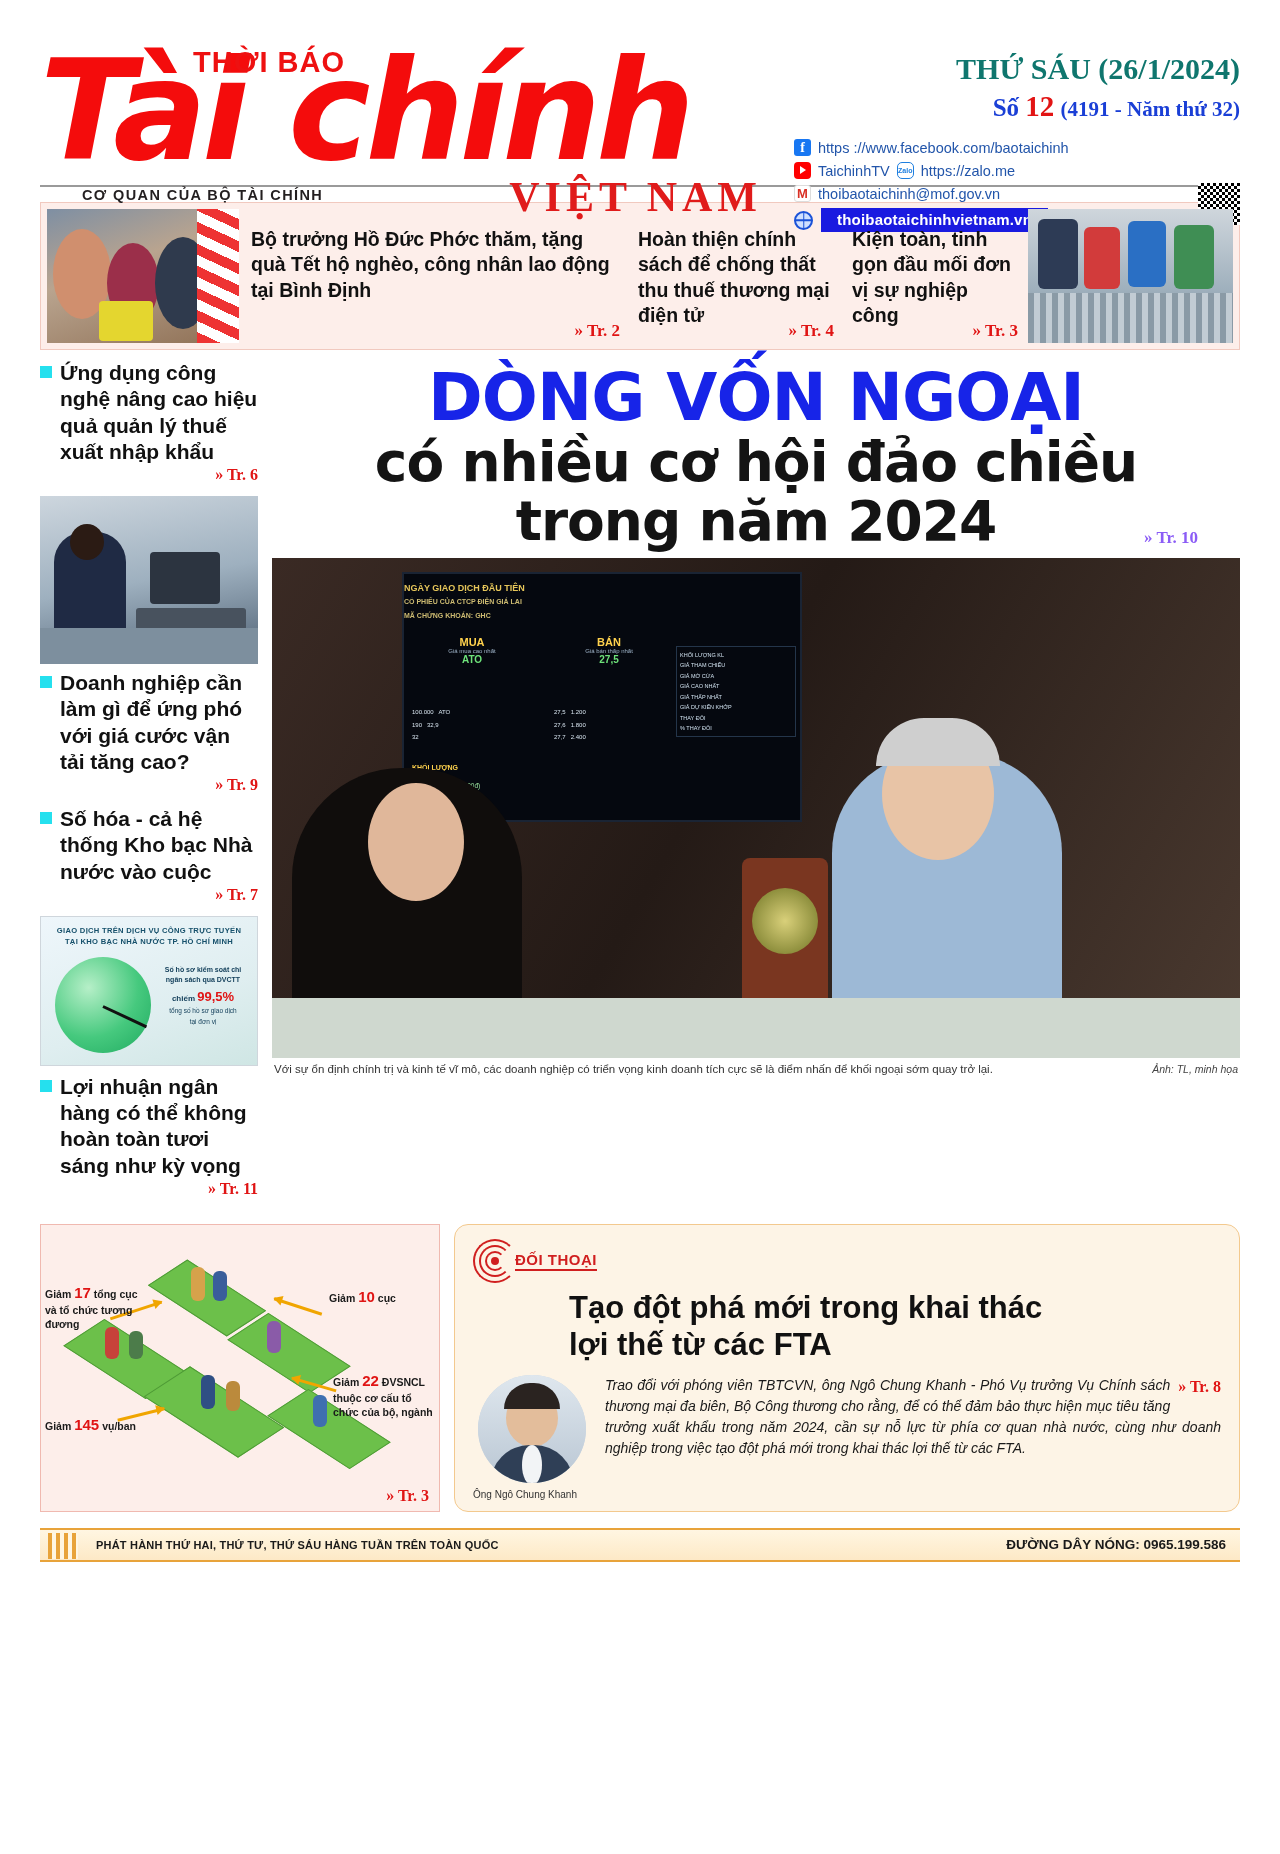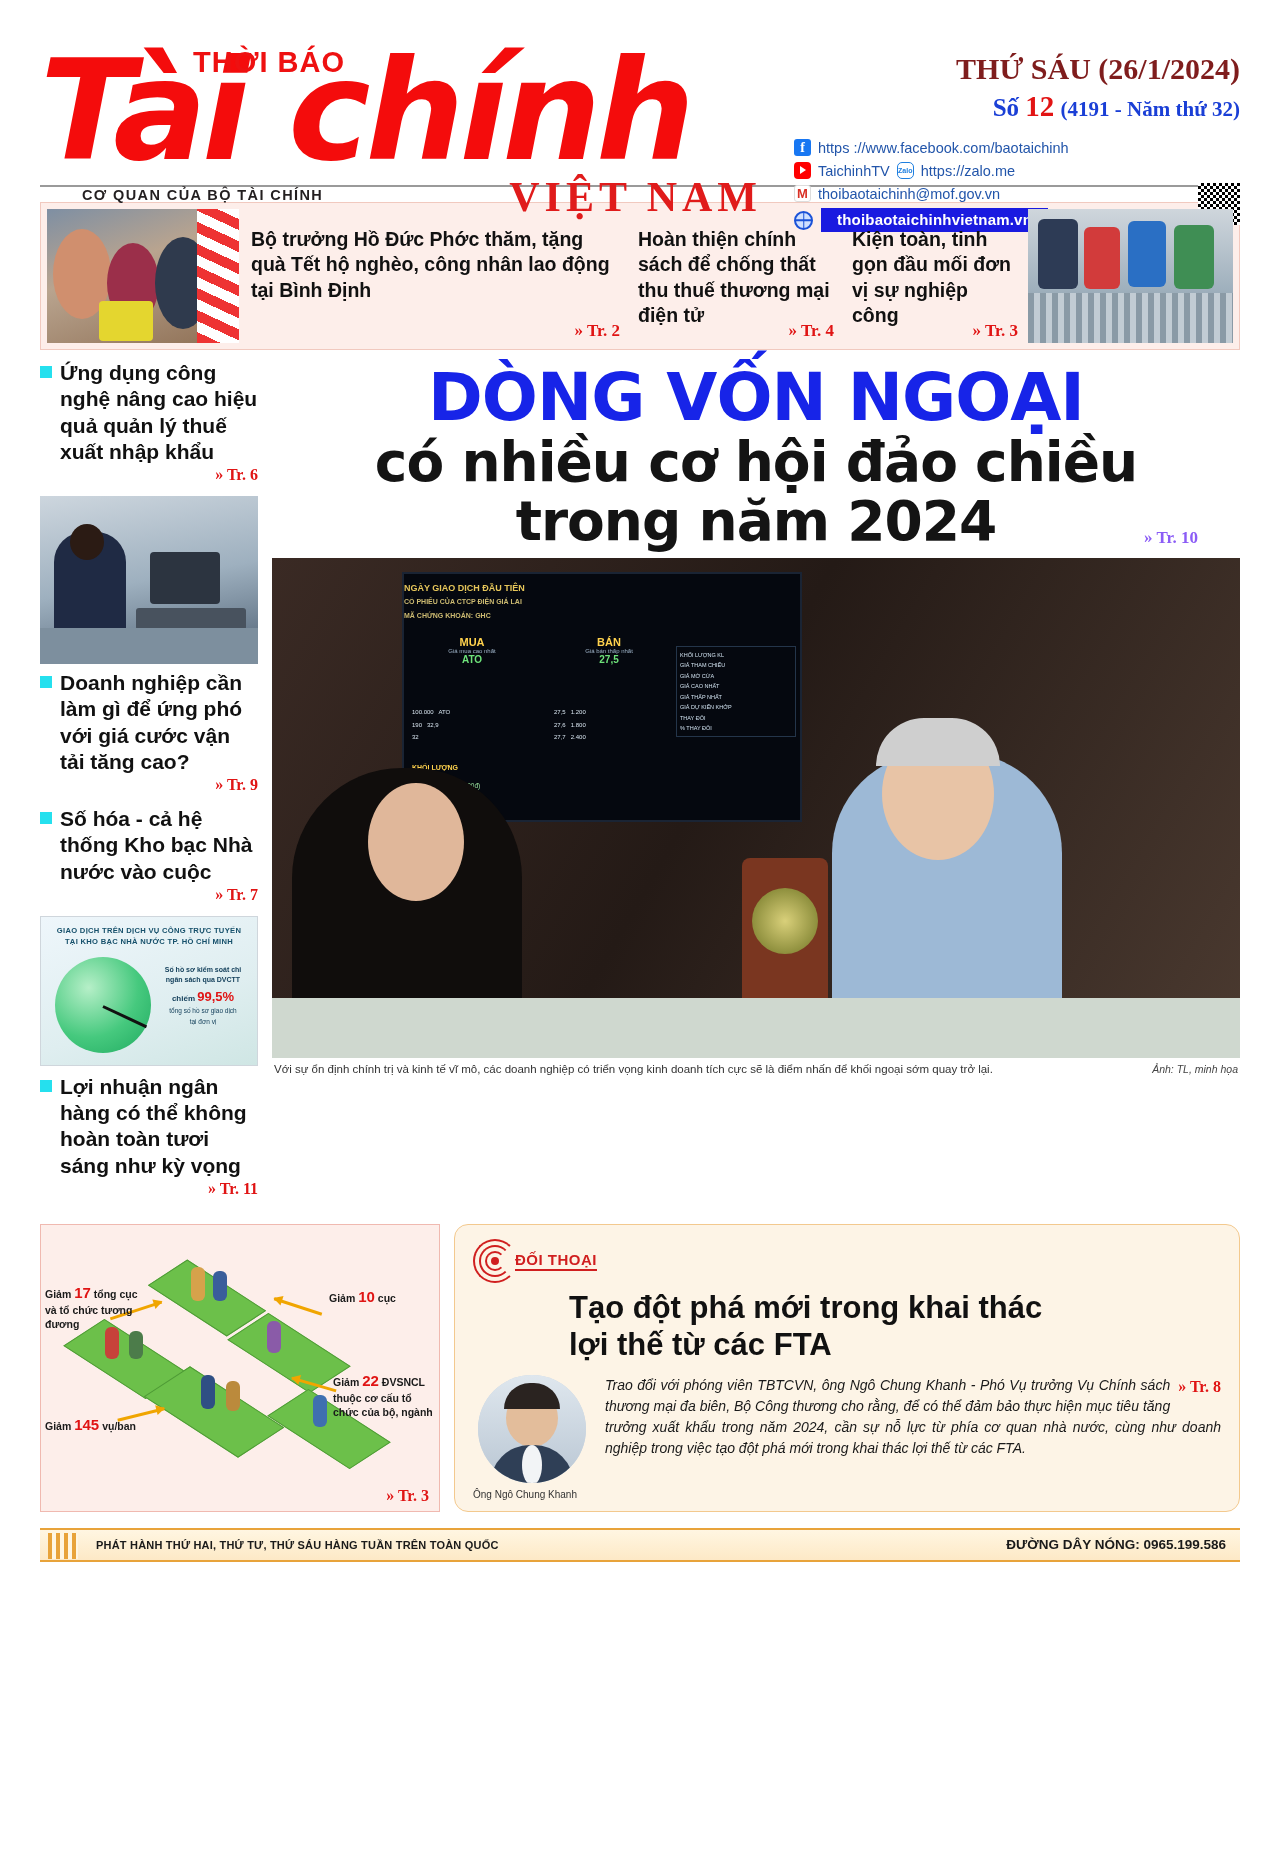--- a/index.html
+++ b/index.html
@@ -69,21 +69,21 @@
     position: absolute;
     right: 40px;
     top: 52px;
     width: 470px;
     text-align: right;
   }
   .mh-date {
     font-family: "Liberation Serif", serif;
     font-weight: bold;
     font-size: 30px;
-    color: #7f1d1d;
+    color: #0f766e;
     letter-spacing: 0px;
     white-space: nowrap;
   }
   .mh-issue {
     font-family: "Liberation Serif", serif;
     font-weight: bold;
     font-size: 25px;
     color: #1a3fd6;
     margin-top: 4px;
     white-space: nowrap;

